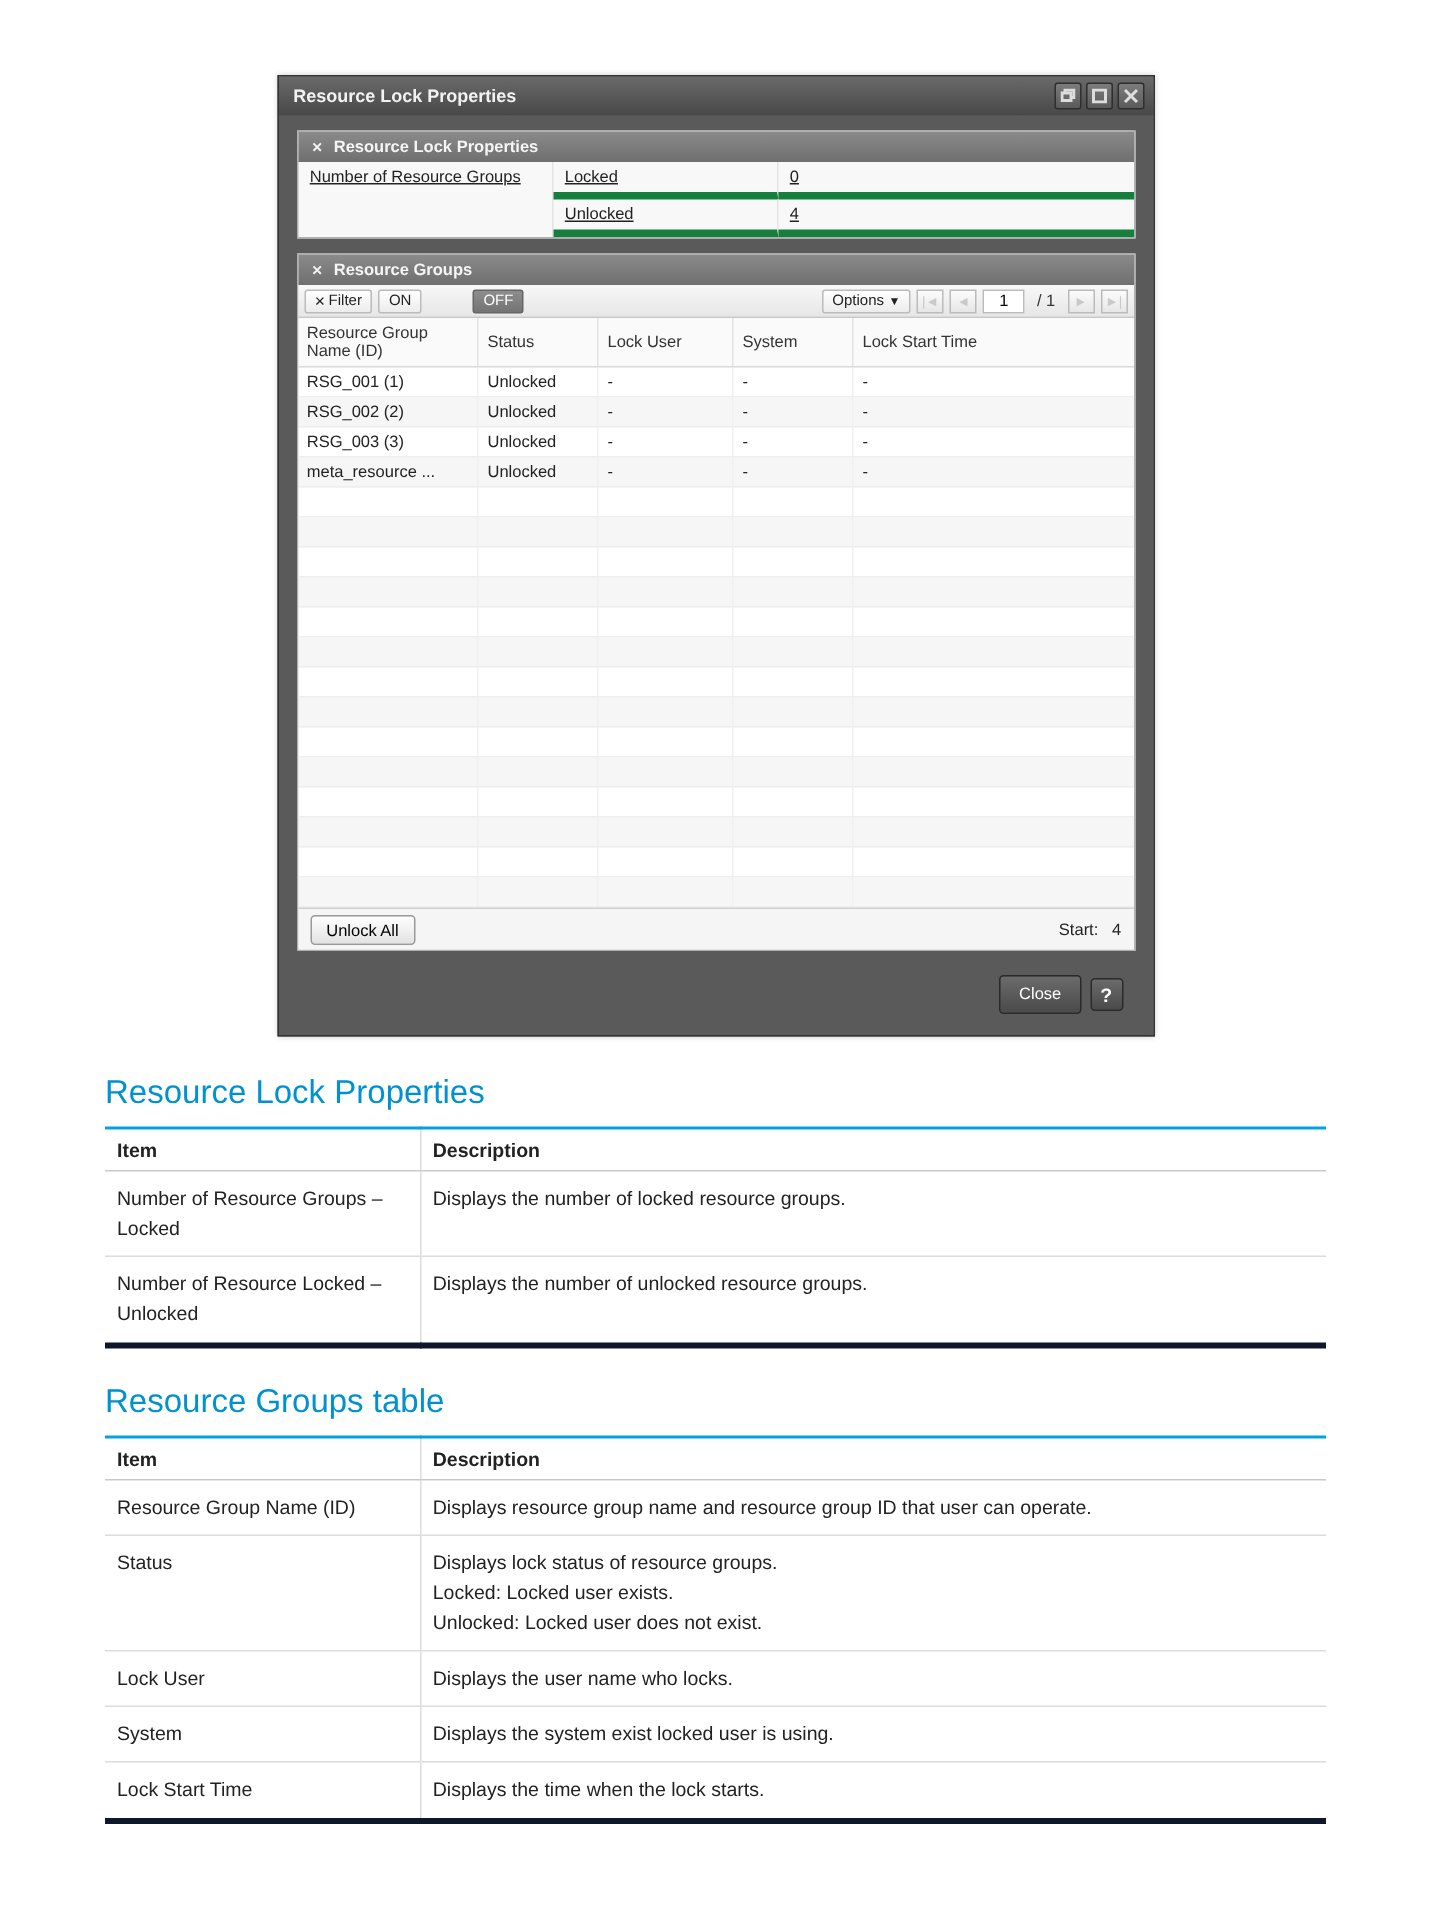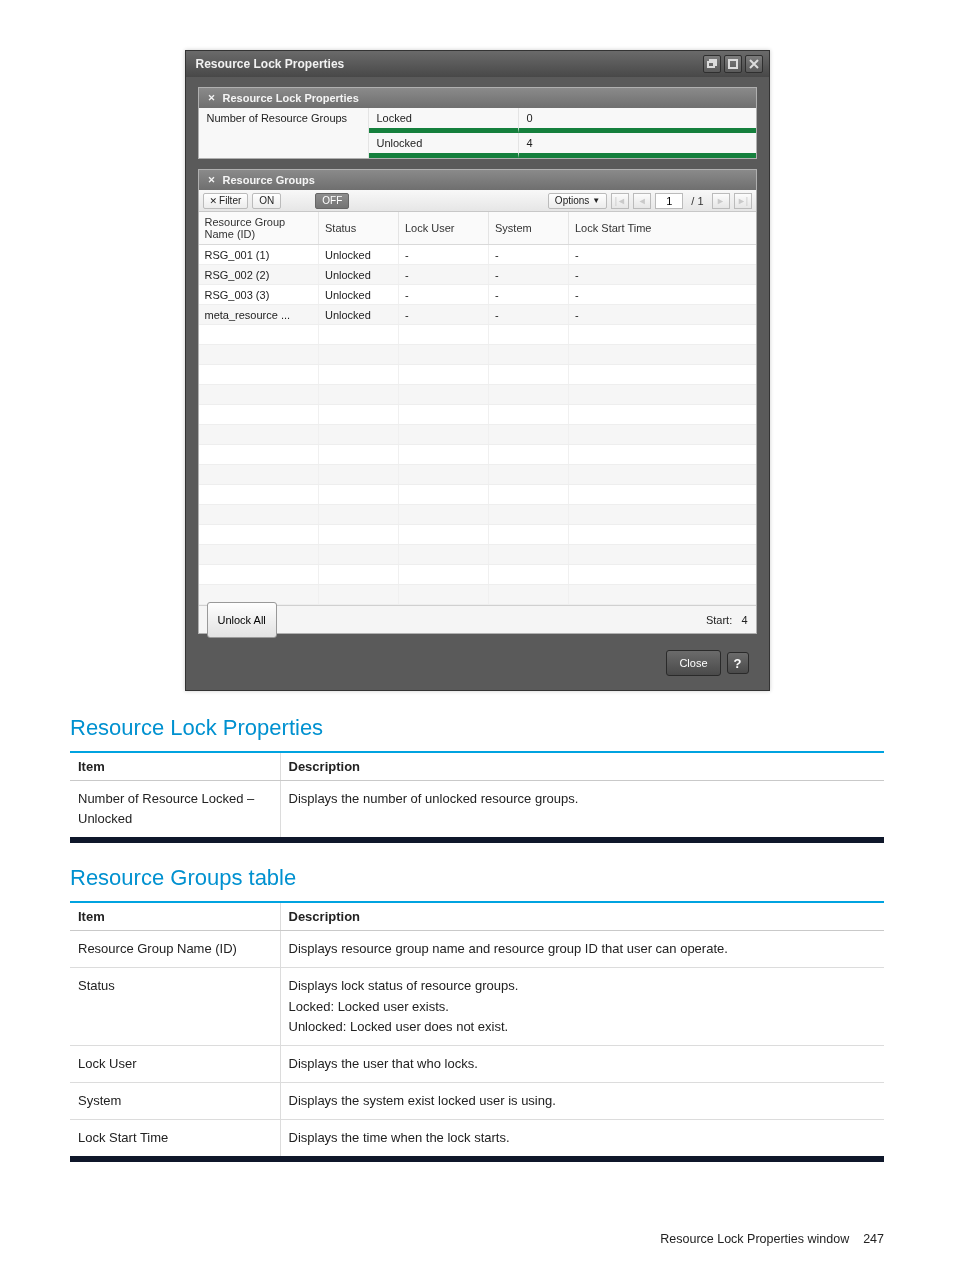--- a/index.html
+++ b/index.html
@@ -63,20 +63,21 @@
   }
   .collapse-caret {
     display: inline-flex; align-items: center; justify-content: center;
     width: 14px; height: 14px; margin-right: 4px;
     font-size: 9px;
   }
   .info-row {
     display: grid;
     grid-template-columns: 170px 150px 1fr;
     font-size: 11px;
+    text-decoration: underline;
   }
   .info-row > div {
     padding: 4px 8px;
     border-bottom: 5px solid #15803d;
   }
   .info-row .lbl-col { border-right: 1px solid #e4e4e4; }
   .info-row .key-col { border-right: 1px solid #e4e4e4; }
   .info-row .span2 { grid-row: span 2; border-bottom: none; display: flex; align-items: flex-start; }
 
   .toolbar {
@@ -150,21 +151,21 @@
   .footerbar {
     display: flex; align-items: center;
     height: 28px;
     padding: 4px 8px;
     background: #f5f5f5;
     border-top: 1px solid #d0d0d0;
     font-size: 11px;
   }
   .footerbar .spacer { flex: 1; }
   .footer-btn {
-    height: 36px;
+    height: 20px;
     padding: 4px 10px;
     border: 1px solid #999;
     border-radius: 3px;
     background: linear-gradient(#fefefe,#e2e2e2);
     font-size: 11px;
     cursor: pointer;
   }
   .total { color: #222; }
 
   .dialog-btnrow {
@@ -197,21 +198,21 @@
   h2.doc-h {
     font-weight: normal;
     color: #0091d0;
     font-size: 22px;
     margin: 22px 0 10px 0;
   }
   table.doc {
     width: 100%;
     border-collapse: collapse;
     border-top: 2px solid #00a3e0;
-    border-bottom: 6px solid #0f172a;
+    border-bottom: 4px solid #0f172a;
     font-size: 13px;
   }
   table.doc th {
     text-align: left;
     font-weight: bold;
     padding: 6px 8px;
     border-bottom: 1px solid #c9c9c9;
   }
   table.doc td {
     padding: 8px 8px;
@@ -460,20 +461,24 @@
 <h2 class="doc-h">Resource Lock Properties</h2>
 <table class="doc">
   <thead>
     <tr>
       <th>Item</th>
       <th>Description</th>
     </tr>
   </thead>
   <tbody id="doc-t1">
       <tr>
+        <td>Number of Resource Groups – Locked</td>
+        <td style="white-space: pre-line;">Displays the number of locked resource groups.</td>
+      </tr>
+      <tr>
         <td>Number of Resource Locked – Unlocked</td>
         <td style="white-space: pre-line;">Displays the number of unlocked resource groups.</td>
       </tr>
     </tbody>
 </table>
 
 <h2 class="doc-h">Resource Groups table</h2>
 <table class="doc">
   <thead>
     <tr>
@@ -487,21 +492,21 @@
         <td style="white-space: pre-line;">Displays resource group name and resource group ID that user can operate.</td>
       </tr>
       <tr>
         <td>Status</td>
         <td style="white-space: pre-line;">Displays lock status of resource groups.
 Locked: Locked user exists.
 Unlocked: Locked user does not exist.</td>
       </tr>
       <tr>
         <td>Lock User</td>
-        <td style="white-space: pre-line;">Displays the user that who locks.</td>
+        <td style="white-space: pre-line;">Displays the user name who locks.</td>
       </tr>
       <tr>
         <td>System</td>
         <td style="white-space: pre-line;">Displays the system exist locked user is using.</td>
       </tr>
       <tr>
         <td>Lock Start Time</td>
         <td style="white-space: pre-line;">Displays the time when the lock starts.</td>
       </tr>
     </tbody>

